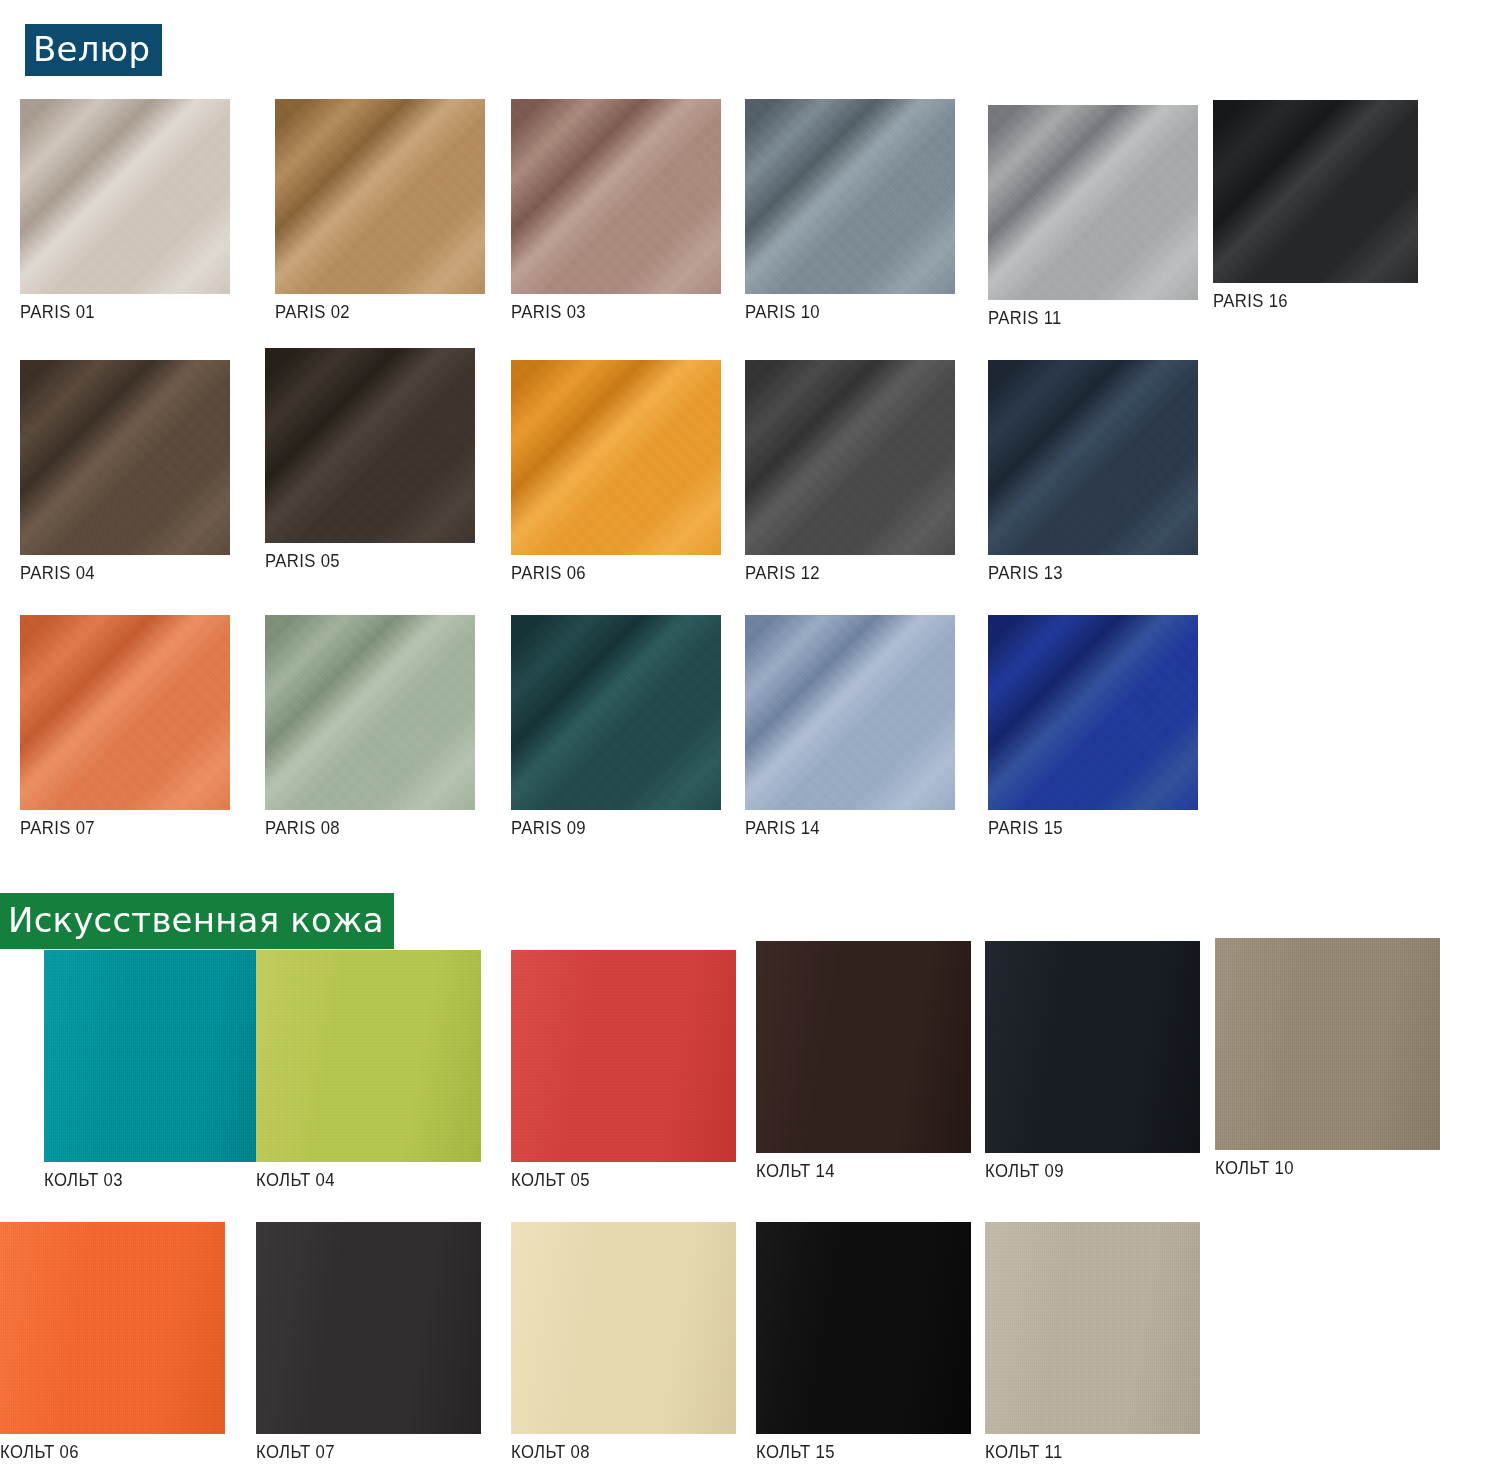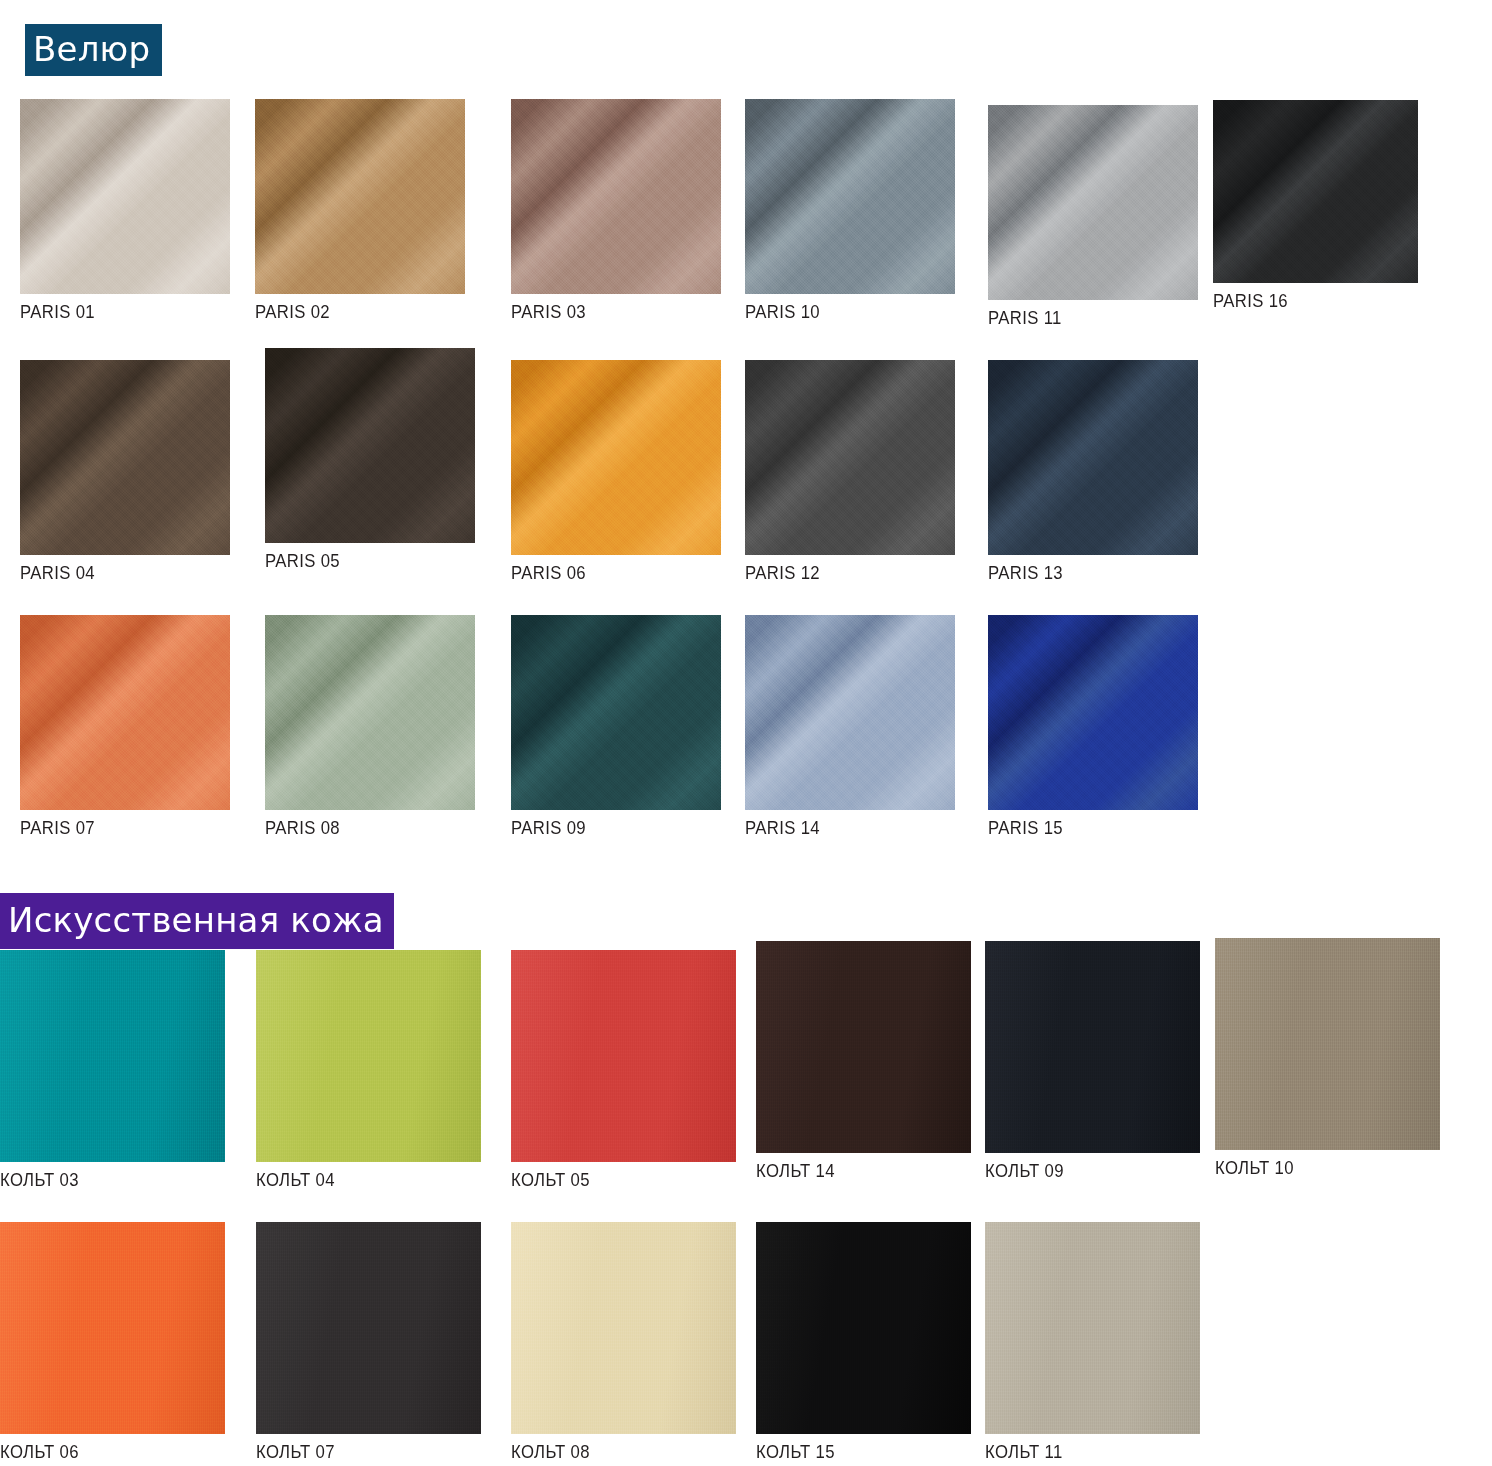--- a/index.html
+++ b/index.html
@@ -21,21 +21,21 @@
     line-height:1;
   }
   #hdr-velour{
     left:25px; top:24px;
     background:#0c4a6e;
     font-size:34px;
     padding:8px 12px 10px 8px;
   }
   #hdr-leather{
     left:0px; top:893px;
-    background:#4c1d95;
+    background:#15803d;
     font-size:34px;
     padding:10px 10px 12px 8px;
   }
 
   
   .grid{position:absolute;left:0;top:0;width:1492px;}
 
   .swatch-cell{position:absolute;}
 
   .swatch{
@@ -88,21 +88,21 @@
 
 <div class="page">
 
   <div class="section-header" id="hdr-velour">Велюр</div>
 
   <div class="grid velour" id="grid-velour">
       <div class="swatch-cell" style="left: 20px; top: 99px; width: 210px;">
         <div class="swatch" style="width: 210px; height: 195px; background-image: linear-gradient(135deg, rgb(169, 157, 145) 0%, rgb(169, 157, 145) 8%, rgb(207, 198, 187) 20%, rgb(169, 157, 145) 33%, rgb(224, 217, 209) 44%, rgb(207, 198, 187) 56%, rgb(207, 198, 187) 74%, rgb(224, 217, 209) 86%, rgb(207, 198, 187) 100%);"></div>
         <span class="swatch-label">PARIS 01</span>
       </div>
-      <div class="swatch-cell" style="left: 255px; top: 99px; width: 210px;">
+      <div class="swatch-cell" style="left: 275px; top: 99px; width: 210px;">
         <div class="swatch" style="width: 210px; height: 195px; background-image: linear-gradient(135deg, rgb(138, 100, 56) 0%, rgb(138, 100, 56) 8%, rgb(181, 140, 93) 20%, rgb(138, 100, 56) 33%, rgb(201, 165, 122) 44%, rgb(181, 140, 93) 56%, rgb(181, 140, 93) 74%, rgb(201, 165, 122) 86%, rgb(181, 140, 93) 100%);"></div>
         <span class="swatch-label">PARIS 02</span>
       </div>
       <div class="swatch-cell" style="left: 511px; top: 99px; width: 210px;">
         <div class="swatch" style="width: 210px; height: 195px; background-image: linear-gradient(135deg, rgb(125, 91, 80) 0%, rgb(125, 91, 80) 8%, rgb(169, 138, 125) 20%, rgb(125, 91, 80) 33%, rgb(189, 160, 148) 44%, rgb(169, 138, 125) 56%, rgb(169, 138, 125) 74%, rgb(189, 160, 148) 86%, rgb(169, 138, 125) 100%);"></div>
         <span class="swatch-label">PARIS 03</span>
       </div>
       <div class="swatch-cell" style="left: 745px; top: 99px; width: 210px;">
         <div class="swatch" style="width: 210px; height: 195px; background-image: linear-gradient(135deg, rgb(84, 95, 103) 0%, rgb(84, 95, 103) 8%, rgb(125, 139, 149) 20%, rgb(84, 95, 103) 33%, rgb(149, 163, 171) 44%, rgb(125, 139, 149) 56%, rgb(125, 139, 149) 74%, rgb(149, 163, 171) 86%, rgb(125, 139, 149) 100%);"></div>
         <span class="swatch-label">PARIS 10</span>
@@ -153,21 +153,21 @@
       </div>
       <div class="swatch-cell" style="left: 988px; top: 615px; width: 210px;">
         <div class="swatch" style="width: 210px; height: 195px; background-image: linear-gradient(135deg, rgb(21, 36, 107) 0%, rgb(21, 36, 107) 8%, rgb(33, 57, 155) 20%, rgb(21, 36, 107) 33%, rgb(51, 81, 155) 44%, rgb(33, 57, 155) 56%, rgb(33, 57, 155) 74%, rgb(51, 81, 155) 86%, rgb(33, 57, 155) 100%);"></div>
         <span class="swatch-label">PARIS 15</span>
       </div>
     </div>
 
   <div class="section-header" id="hdr-leather">Искусственная кожа</div>
 
   <div class="grid leather" id="grid-leather">
-      <div class="swatch-cell" style="left: 0px; top: 950px; width: 270px;">
+      <div class="swatch-cell" style="left: 0px; top: 950px; width: 270px; padding-left: 44px;">
         <div class="swatch" style="width: 225px; height: 212px; background-image: linear-gradient(100deg, rgb(8, 155, 163) 0%, rgb(1, 144, 153) 35%, rgb(1, 144, 153) 70%, rgb(1, 127, 136) 100%); background-color: rgb(1, 144, 153);"></div>
         <span class="swatch-label">КОЛЬТ 03</span>
       </div>
       <div class="swatch-cell" style="left: 256px; top: 950px; width: 239px;">
         <div class="swatch" style="width: 225px; height: 212px; background-image: linear-gradient(100deg, rgb(192, 205, 95) 0%, rgb(182, 197, 79) 35%, rgb(182, 197, 79) 70%, rgb(166, 182, 67) 100%); background-color: rgb(182, 197, 79);"></div>
         <span class="swatch-label">КОЛЬТ 04</span>
       </div>
       <div class="swatch-cell" style="left: 511px; top: 950px; width: 225px;">
         <div class="swatch" style="width: 225px; height: 212px; background-image: linear-gradient(100deg, rgb(218, 78, 74) 0%, rgb(210, 64, 60) 35%, rgb(210, 64, 60) 70%, rgb(194, 53, 49) 100%); background-color: rgb(210, 64, 60);"></div>
         <span class="swatch-label">КОЛЬТ 05</span>

